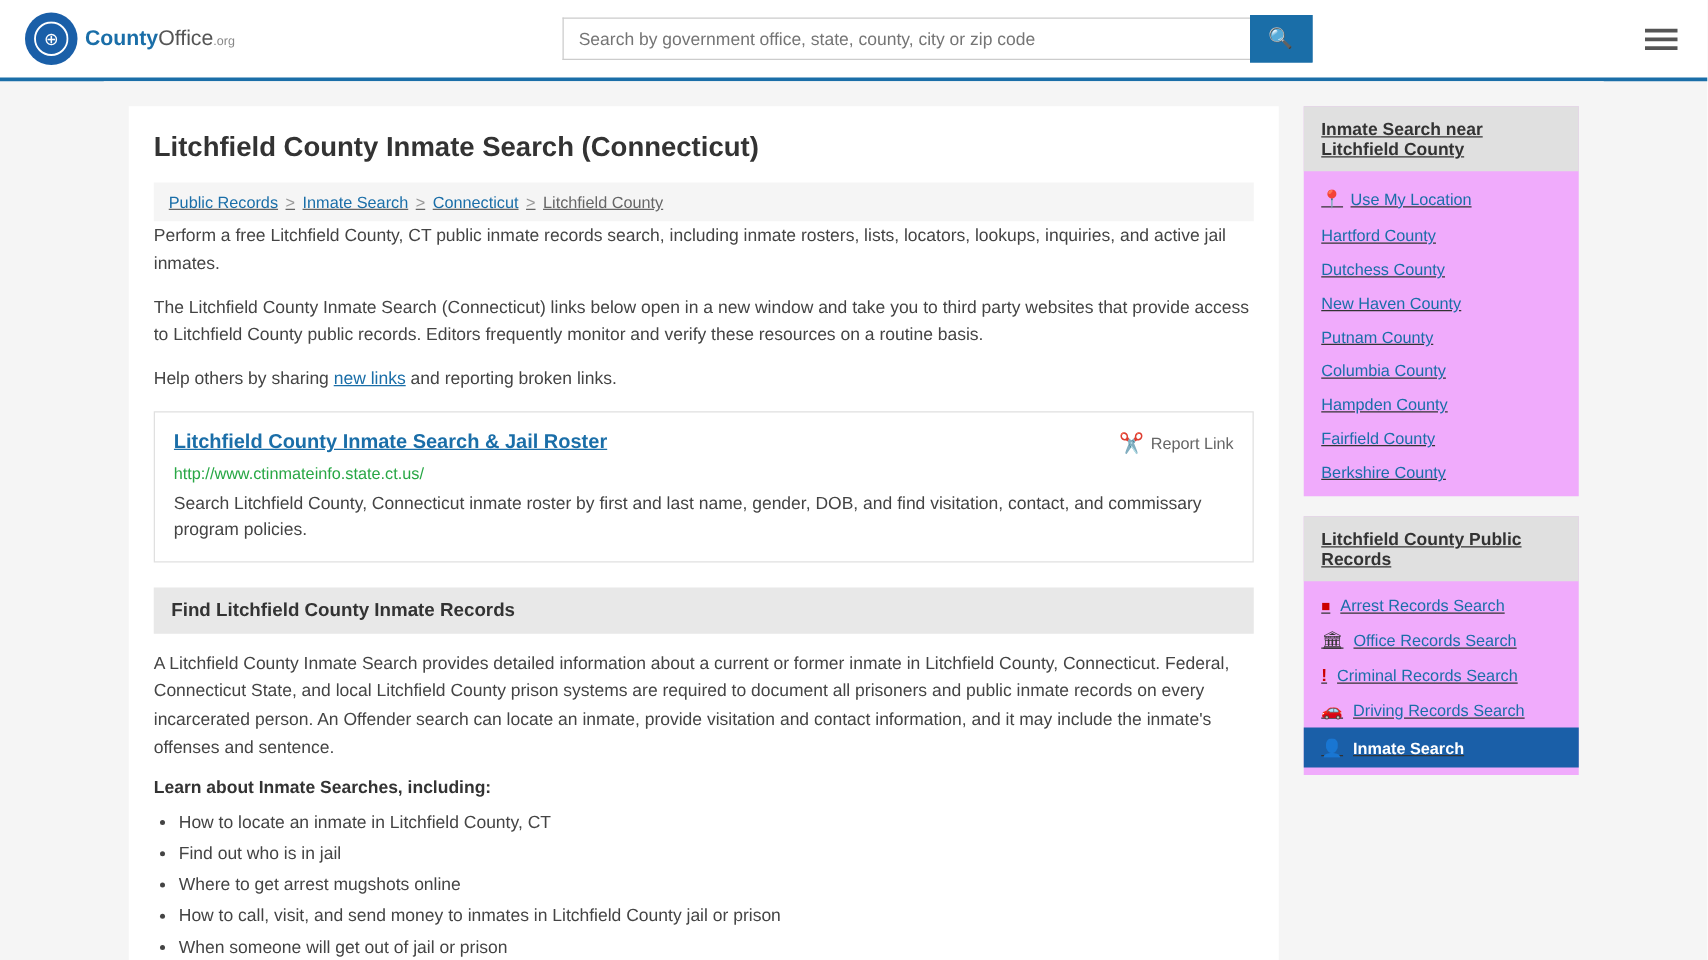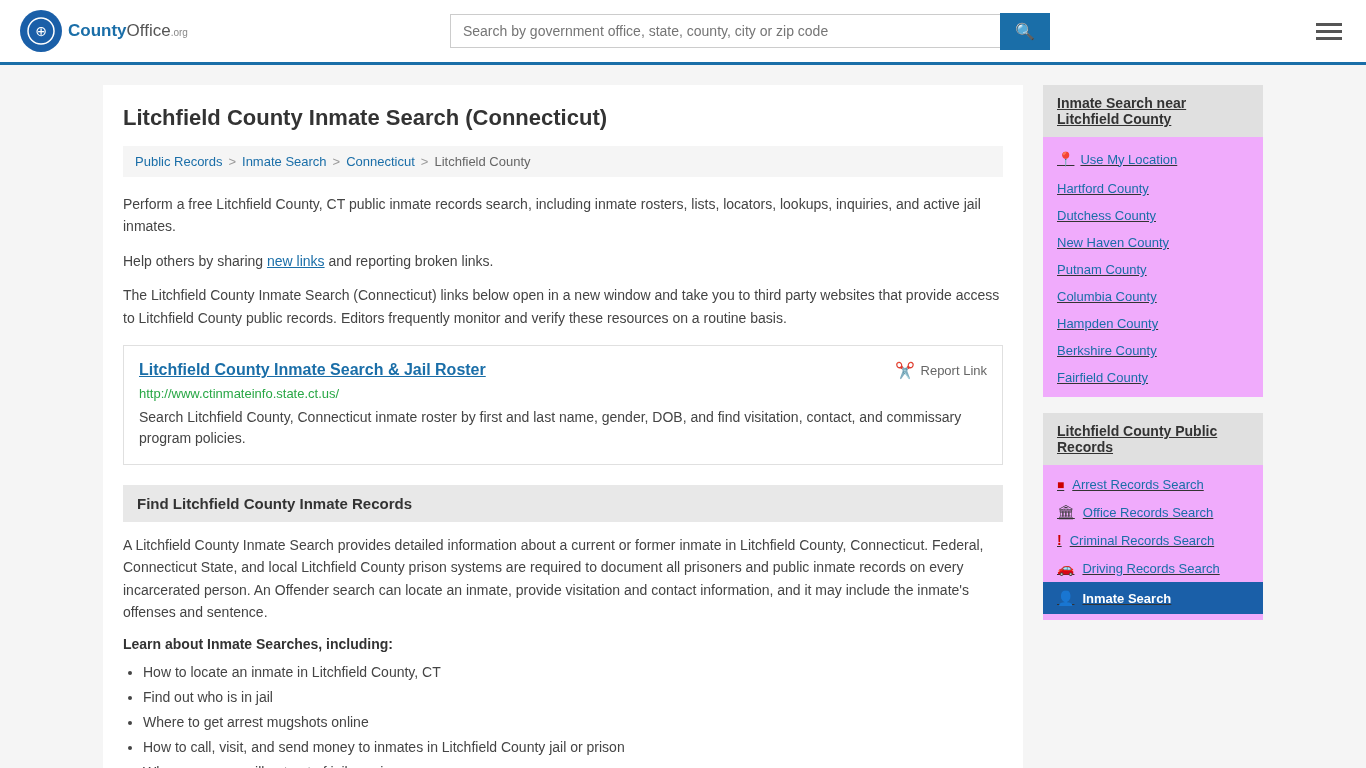--- a/index.html
+++ b/index.html
@@ -98,21 +98,21 @@
     }
 
     #breadcrumb {
       display: flex;
       align-items: center;
       gap: 6px;
       font-size: 13px;
       color: #666;
       background: #f5f5f5;
       padding: 8px 12px;
-      margin-bottom: 16px;
+      text-decoration: underline;
     }
     #breadcrumb a { color: #1a6ea8; text-decoration: none; }
     .breadcrumb-sep { color: #999; }
 
     .content-text {
       font-size: 14px;
       line-height: 1.6;
       color: #444;
       margin-bottom: 12px;
     }
@@ -295,24 +295,24 @@
       <a href="#">Public Records</a>
       <span class="breadcrumb-sep">&gt;</span>
       <a href="#">Inmate Search</a>
       <span class="breadcrumb-sep">&gt;</span>
       <a href="#">Connecticut</a>
       <span class="breadcrumb-sep">&gt;</span>
       <span>Litchfield County</span>
     </nav>
 
     <p class="content-text">Perform a free Litchfield County, CT public inmate records search, including inmate rosters, lists, locators, lookups, inquiries, and active jail inmates.</p>
+    <p class="content-text">The Litchfield County Inmate Search (Connecticut) links below open in a new window and take you to third party websites that provide access to Litchfield County public records. Editors frequently monitor and verify these resources on a routine basis.</p>
     <p class="content-text">
       <span>Help others by sharing </span><a href="#" class="new-links-link">new links</a><span> and reporting broken links.</span>
     </p>
-    <p class="content-text">The Litchfield County Inmate Search (Connecticut) links below open in a new window and take you to third party websites that provide access to Litchfield County public records. Editors frequently monitor and verify these resources on a routine basis.</p>
 
     <div id="result-box">
       <div style="overflow:hidden;">
         <span id="report-link-btn">
           <span style="font-size:16px;">✂️</span>
           <span>Report Link</span>
         </span>
         <a href="#" id="result-title">Litchfield County Inmate Search &amp; Jail Roster</a>
       </div>
       <div id="result-url" style="color:#28a745;font-size:13px;margin:6px 0;cursor:pointer;">http://www.ctinmateinfo.state.ct.us/</div>
@@ -357,24 +357,24 @@
         <div class="sidebar-item">
           <a href="#">Putnam County</a>
         </div>
         <div class="sidebar-item">
           <a href="#">Columbia County</a>
         </div>
         <div class="sidebar-item">
           <a href="#">Hampden County</a>
         </div>
         <div class="sidebar-item">
+          <a href="#">Fairfield County</a>
+        </div>
+        <div class="sidebar-item">
           <a href="#">Berkshire County</a>
-        </div>
-        <div class="sidebar-item">
-          <a href="#">Fairfield County</a>
         </div>
       </div>
     </div>
 
     <div class="sidebar-section">
       <div class="sidebar-header">Litchfield County Public Records</div>
       <div class="sidebar-items">
 
         <div class="sidebar-item">
           <span class="sidebar-item-icon icon-arrest">■</span>

